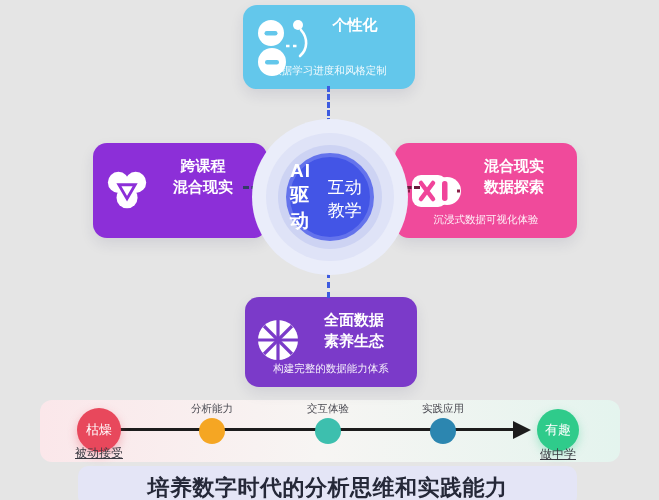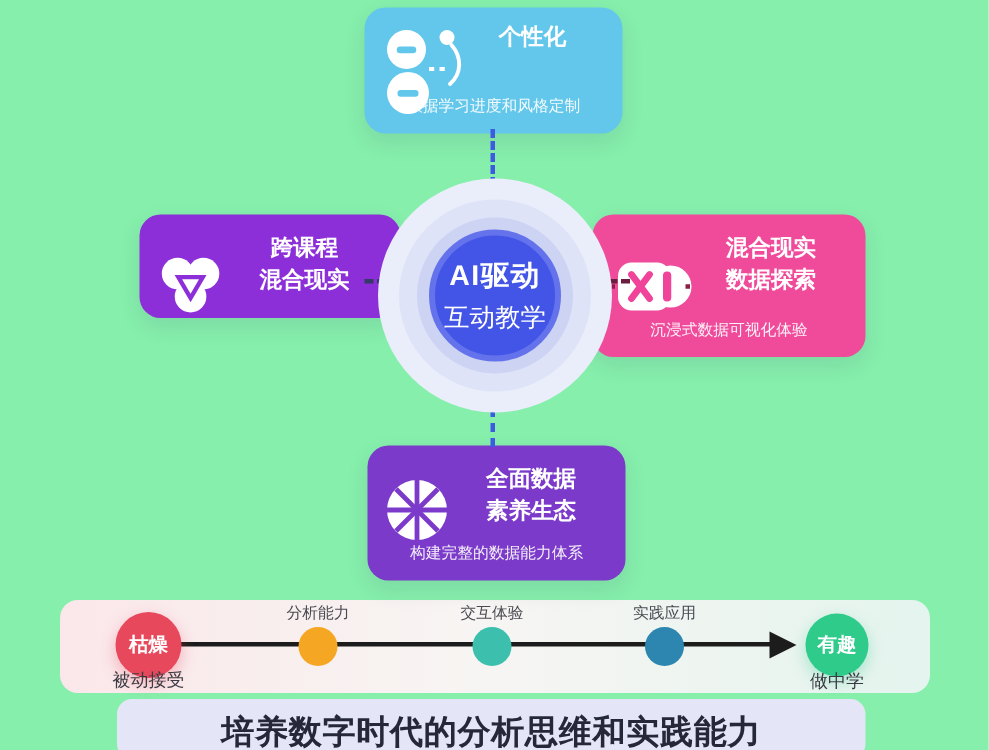--- a/index.html
+++ b/index.html
@@ -1,22 +1,22 @@
 <!DOCTYPE html>
 <html><head>
 <meta charset="utf-8">
 <style>
   html,body{margin:0;padding:0;}
   body{font-family:"Liberation Sans","DejaVu Sans",sans-serif;}
-  .stage{position:relative;width:659px;height:500px;background:#86efac;overflow:hidden;}
+  .stage{position:relative;width:659px;height:500px;background:#e5e5e5;overflow:hidden;}
 
   
   .card{position:absolute;border-radius:14px;z-index:3;box-shadow:0 6px 14px rgba(40,40,90,.10);}
   .card-top{left:243px;top:5px;width:172px;height:84px;background:#63C7EB;}
-  .card-left{left:93px;top:143px;width:174px;height:69px;background:#8C2FD8;text-decoration:underline;}
+  .card-left{left:93px;top:143px;width:174px;height:95px;background:#8C2FD8;text-decoration:underline;}
   .card-right{left:395px;top:143px;width:182px;height:95px;background:#F04A9B;}
   .card-bottom{left:245px;top:297px;width:172px;height:90px;background:#7B3AC9;}
   .card .ttl{position:absolute;color:#fff;font-weight:bold;font-size:15px;line-height:21px;text-align:center;}
   .card-top .ttl{left:58px;right:6px;top:9px;}
   .card-left .ttl{left:50px;right:4px;top:12px;}
   .card-right .ttl{left:62px;right:6px;top:12px;}
   .card-bottom .ttl{left:52px;right:6px;top:12px;}
   .card .sub{position:absolute;left:6px;right:6px;bottom:11px;color:rgba(255,255,255,.92);font-size:10.5px;text-align:center;white-space:nowrap;}
   .card .ico{position:absolute;}
   .card-top .ico{left:12px;top:11px;}
@@ -33,43 +33,43 @@
   .dash-h-left{left:243px;top:186px;width:48px;}
   .dash-h-right{left:372px;top:186px;width:48px;border-top-color:#6B1D3F;}
 
   
   .ring{position:absolute;border-radius:50%;z-index:5;}
   .ring-outer{left:252px;top:119px;width:156px;height:156px;background:#EAEDFA;}
   .ring-mid{left:266px;top:133px;width:128px;height:128px;background:#DFE3F7;}
   .ring-inner{left:278px;top:145px;width:104px;height:104px;background:#CDD3F3;}
   .core{position:absolute;left:286px;top:153px;width:88px;height:88px;border-radius:50%;
         background:#4355E6;border:4px solid #6473EC;box-sizing:border-box;z-index:6;
-        display:flex;flex-direction:column;align-items:center;justify-content:center;color:#fff;}
+        display:flex;flex-direction:row;align-items:center;justify-content:center;color:#fff;}
   .core .core-title{font-size:19px;font-weight:bold;letter-spacing:1px;}
   .core .core-sub{font-size:17px;margin-top:3px;}
 
   
   .strip{position:absolute;left:40px;top:400px;width:580px;height:62px;border-radius:12px;z-index:1;
          background:linear-gradient(90deg,#FBE7EA 0%,#F7F5F3 48%,#E4F4EE 100%);}
   .tl-line{position:absolute;left:120px;top:428px;width:394px;height:3px;background:#1C1C1C;z-index:2;}
   .tl-arrow{position:absolute;left:513px;top:421px;width:0;height:0;z-index:2;
             border-top:9px solid transparent;border-bottom:9px solid transparent;border-left:18px solid #1C1C1C;}
   .tl-big{position:absolute;border-radius:50%;z-index:3;display:flex;align-items:center;justify-content:center;
-          color:#fff;font-weight:bold;font-size:13px;}
+          color:#fff;font-weight:normal;font-size:13px;}
   .tl-start{left:77px;top:408px;width:44px;height:44px;background:#E8485C;box-shadow:0 4px 10px rgba(232,72,92,.35);}
   .tl-end{left:537px;top:409px;width:42px;height:42px;background:#2FCB8B;box-shadow:0 4px 10px rgba(47,203,139,.35);}
   .tl-dot{position:absolute;width:26px;height:26px;border-radius:50%;z-index:3;top:418px;}
   .tl-dot-1{left:199px;background:#F5A623;}
   .tl-dot-2{left:315px;background:#3DBFAE;}
   .tl-dot-3{left:430px;background:#2C86B0;}
   .tl-lbl{position:absolute;width:80px;text-align:center;font-size:10.5px;color:#4A4A52;z-index:3;top:402px;}
   .tl-lbl-1{left:172px;}
   .tl-lbl-2{left:288px;}
   .tl-lbl-3{left:403px;}
-  .tl-sub{position:absolute;width:80px;text-align:center;font-size:12px;color:#3A3A42;z-index:3;top:445px;}
+  .tl-sub{position:absolute;width:80px;text-align:center;font-size:12px;color:#3A3A42;z-index:3;top:445px;text-decoration:underline;}
   .tl-sub-start{left:59px;}
   .tl-sub-end{left:518px;top:446px;}
 
   
   .caption{position:absolute;left:78px;top:466px;width:499px;height:40px;border-radius:10px;background:#E4E5F6;
            display:flex;align-items:flex-start;justify-content:center;z-index:2;}
   .caption span{font-size:22px;font-weight:bold;color:#252838;margin-top:7px;letter-spacing:.5px;}
 </style>
 </head>
 <body>

